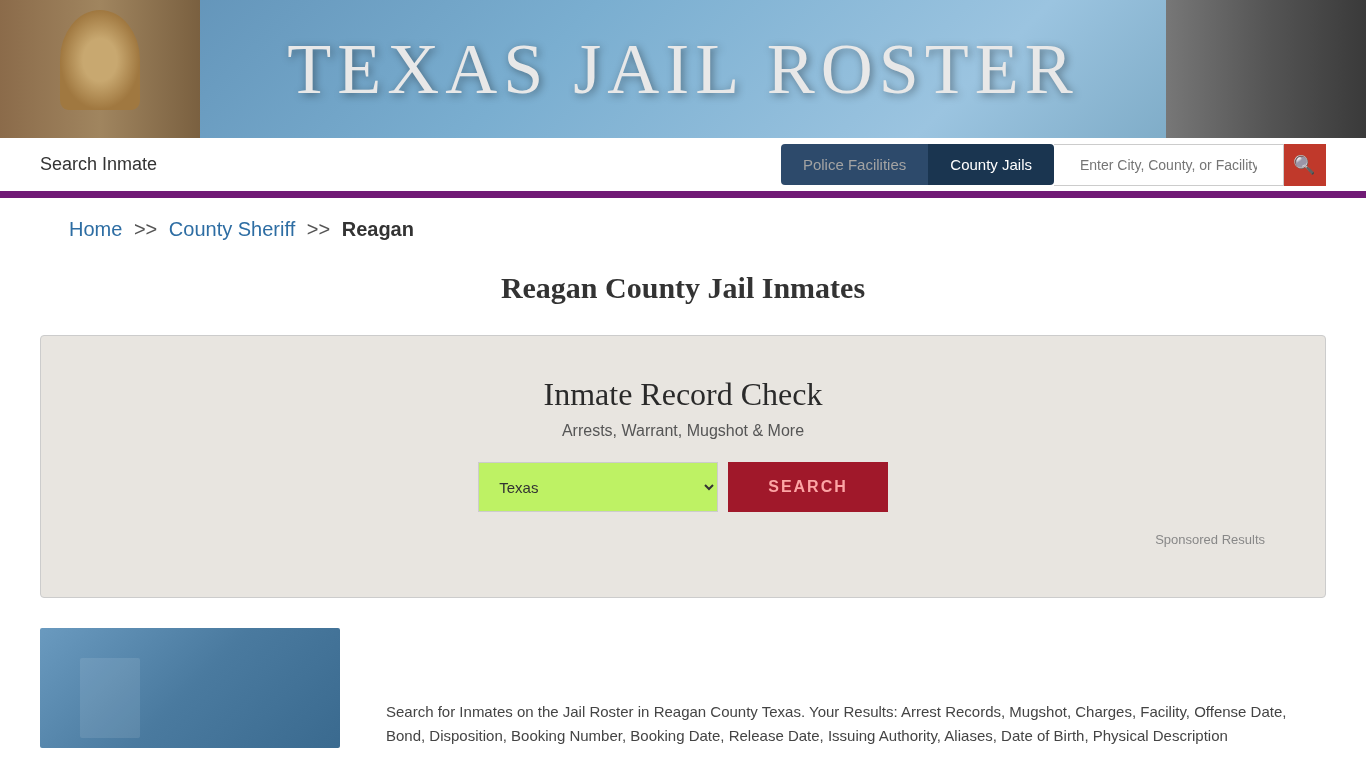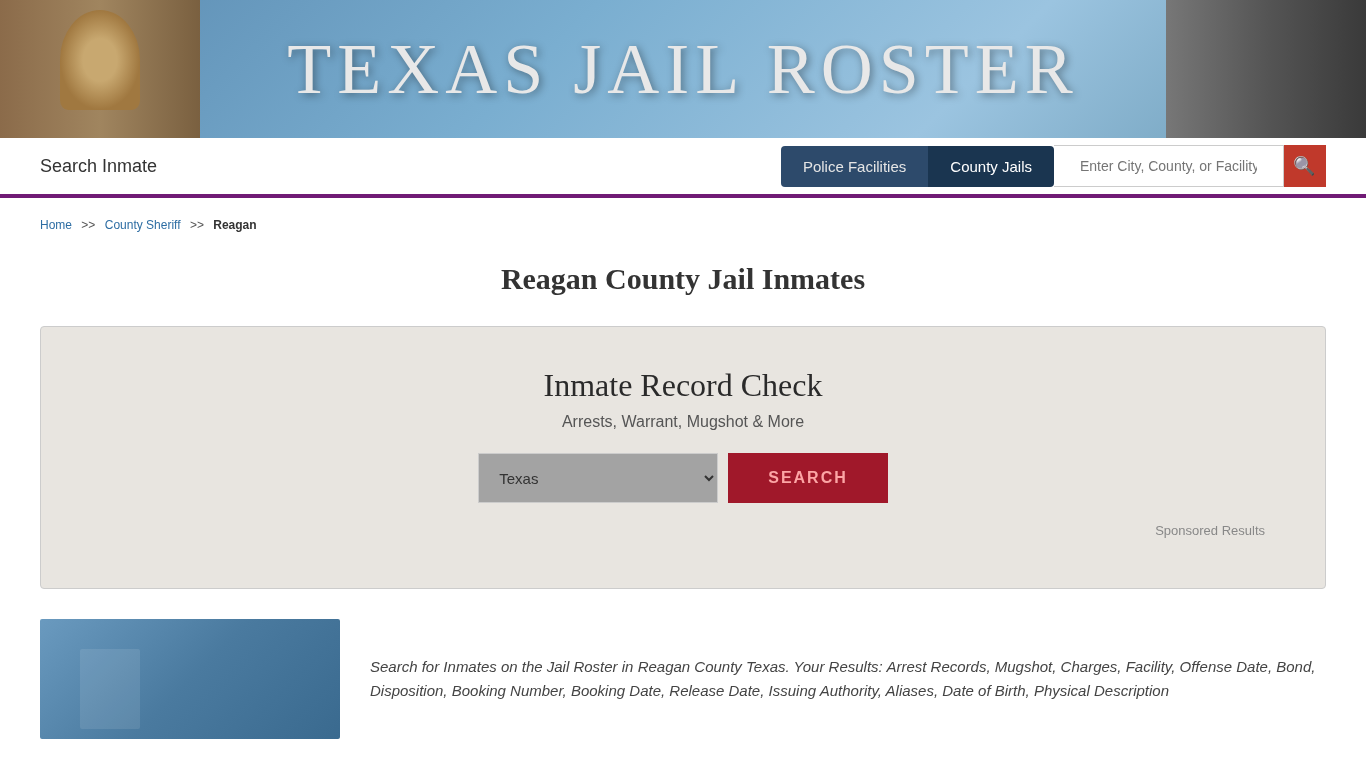--- a/index.html
+++ b/index.html
@@ -54,36 +54,36 @@
       z-index: 1;
     }
 
     
     .nav-bar {
       display: flex;
       align-items: center;
       padding: 0 40px;
       height: 60px;
       background: #fff;
-      border-bottom: 4px solid #701a75;
+      border-bottom: 7px solid #701a75;
     }
     .nav-search-label {
       font-size: 18px;
       color: #333;
       font-family: Arial, sans-serif;
       flex: 1;
     }
     .nav-right {
       display: flex;
       align-items: center;
       gap: 0;
     }
     .nav-btn-police {
       background: #2d4a6b;
-      color: #e5e5e5;
+      color: #a3a3a3;
       border: none;
       padding: 12px 22px;
       font-size: 15px;
       font-family: Arial, sans-serif;
       cursor: pointer;
       border-radius: 4px 0 0 4px;
     }
     .nav-btn-county {
       background: #1a3550;
       color: #fff;
@@ -115,21 +115,22 @@
       display: flex;
       align-items: center;
       justify-content: center;
       font-size: 18px;
     }
 
     
     .breadcrumb {
       padding: 20px 51px 10px 40px;
       font-family: Arial, sans-serif;
-      font-size: 12px;
+      font-size: 20px;
+      margin-left: 29px;
     }
     .breadcrumb a {
       color: #2d6da3;
       text-decoration: none;
     }
     .breadcrumb .sep {
       color: #555;
       margin: 0 6px;
     }
     .breadcrumb .current {
@@ -186,21 +187,21 @@
     }
     .record-check-form select {
       border: 1px solid #ccc;
       padding: 12px 16px;
       font-size: 15px;
       font-family: Arial, sans-serif;
       color: #333;
       width: 240px;
       height: 50px;
       outline: none;
-      background: #a3a3a3;
+      background: #bef264;
     }
     .record-check-form .search-btn {
       background: #a0182a;
       color: #fca5a5;
       border: none;
       padding: 0 40px;
       font-size: 16px;
       font-family: Arial, sans-serif;
       font-weight: bold;
       letter-spacing: 2px;
@@ -213,23 +214,22 @@
       margin-top: 20px;
       font-size: 13px;
       color: #888;
       font-family: Arial, sans-serif;
     }
 
     
     .bottom-section {
       display: flex;
       margin: 30px 40px 0 40px;
-      gap: 30px;
-      align-items: center;
-      font-style: italic;
+      gap: 46px;
+      align-items: flex-end;
     }
     .bottom-image {
       width: 300px;
       min-width: 300px;
       height: 120px;
       background: linear-gradient(135deg, #6a9abf 0%, #4a7a9f 50%, #3a6a8f 100%);
       border-radius: 2px;
       overflow: hidden;
       position: relative;
     }

